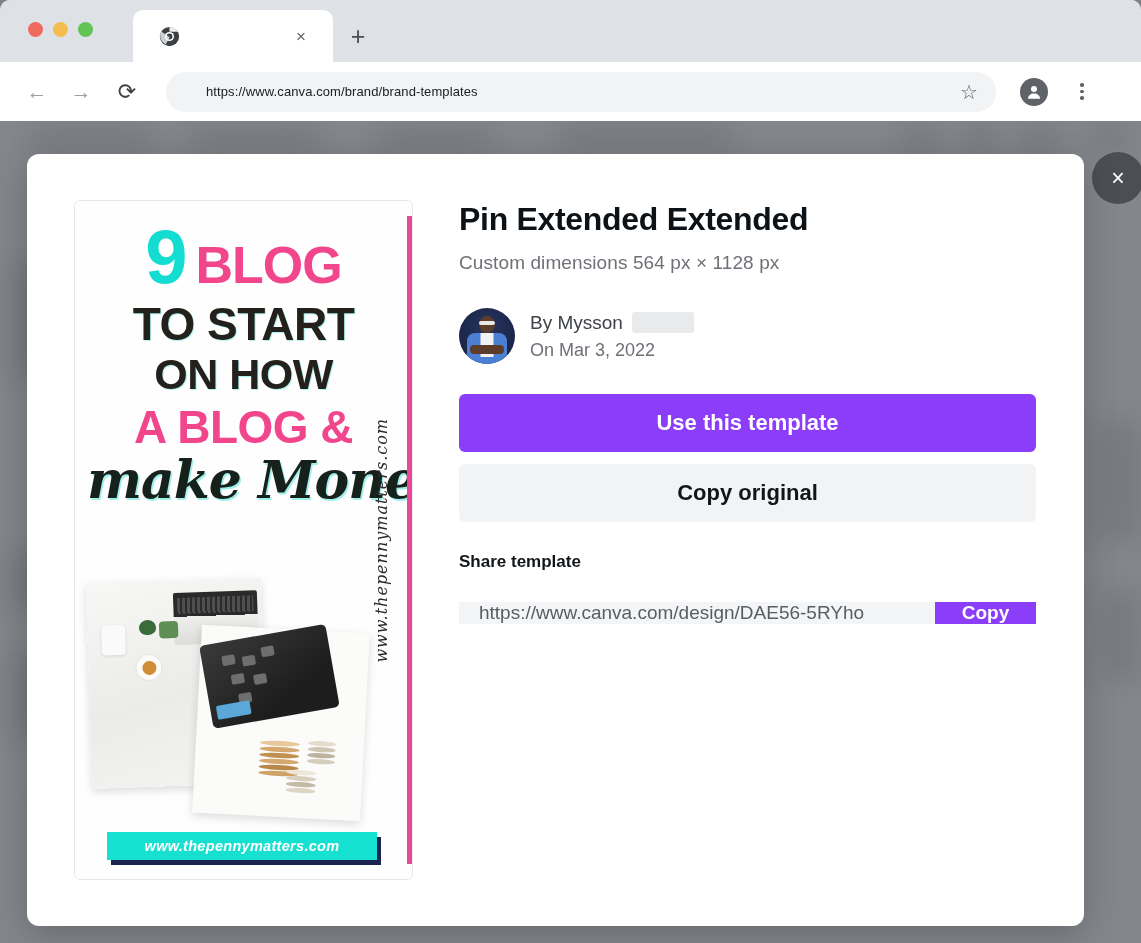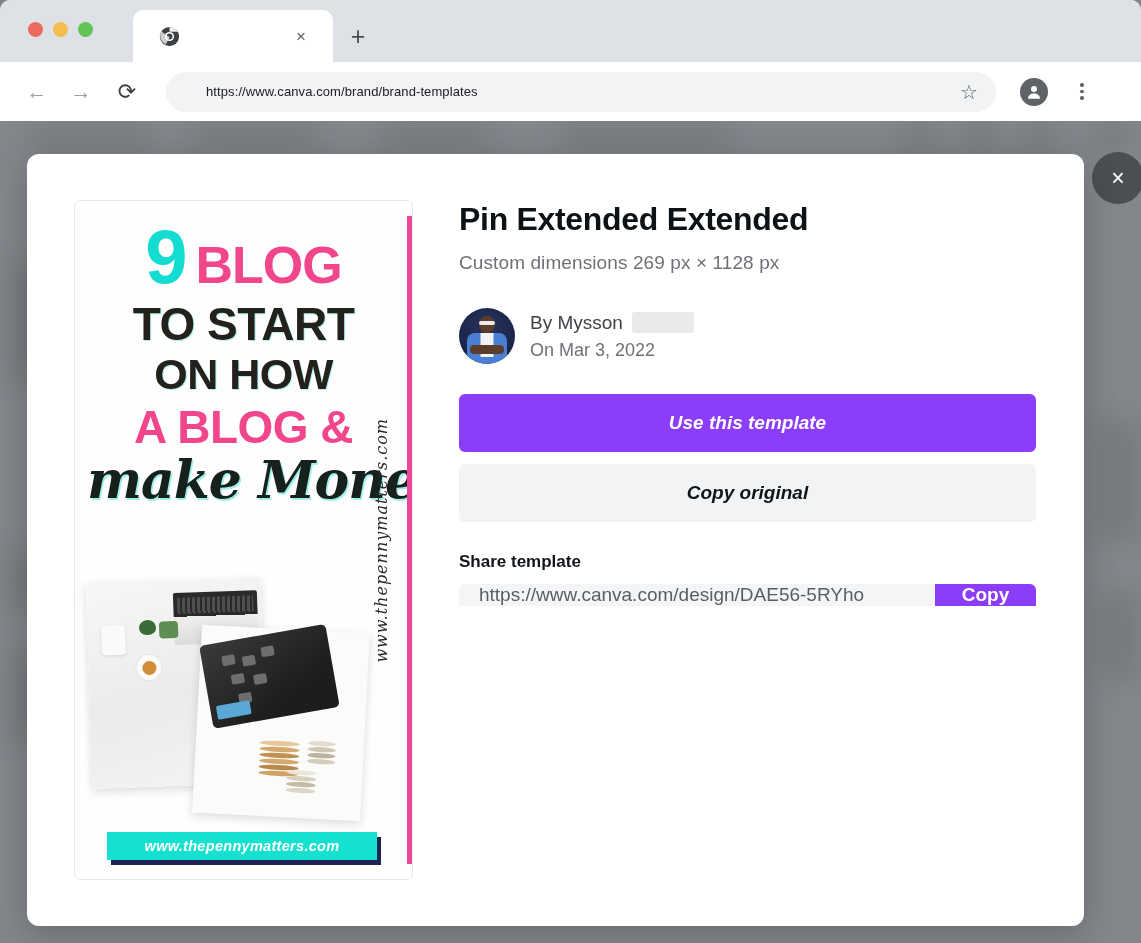--- a/index.html
+++ b/index.html
@@ -301,35 +301,34 @@
   .author-text { display: flex; flex-direction: column; gap: 6px; }
   .author-line1 { display: flex; align-items: center; gap: 9px; }
   .author-name { font-size: 19px; color: #3f4247; }
   .author-redact { width: 62px; height: 21px; background: #e9eaec; border-radius: 3px; }
   .author-date { font-size: 18px; color: #6e7177; }
 
   .btn {
     display: block; width: 577px; height: 58px;
     border: none; border-radius: 6px;
     font-family: "Liberation Sans", sans-serif;
-    font-size: 19px; font-weight: bold;
+    font-size: 22px; font-weight: bold;
     cursor: pointer;
-    font-style: italic;
   }
   .btn-primary { margin-top: 30px; background: #8b3dfa; color: #ffffff; }
   .btn-secondary { margin-top: 12px; background: #f2f3f5; color: #111418; }
 
   .share-label {
     margin-top: 30px;
     font-size: 17px; font-weight: bold; color: #12161a;
   }
   .share-row {
     margin-top: 12px;
     width: 577px; height: 57px;
-    display: flex; align-items: flex-start;
+    display: flex; align-items: center;
     border-radius: 6px; overflow: hidden;
   }
   .share-input {
     flex: 1; min-width: 0;
     background: #f4f5f6;
     border: none;
     padding: 0 20px;
     font-family: "Liberation Sans", sans-serif;
     font-size: 19px; color: #5a5e64;
     outline: none;
@@ -485,21 +484,21 @@
       <div class="side-url">
         <span>www.thepennymatters.com</span>
       </div>
       <div class="pink-bar"></div>
     </div>
   </div>
 
   <div class="details">
 
     <h1 class="tpl-title">Pin Extended Extended</h1>
-    <div class="tpl-dims">Custom dimensions 269 px × 1128 px</div>
+    <div class="tpl-dims">Custom dimensions 564 px × 1128 px</div>
 
     <div class="author-row">
       <div class="avatar">
         <div class="av-body"></div>
         <div class="av-shirt"></div>
         <div class="av-arms"></div>
         <div class="av-head"></div>
         <div class="av-glass"></div>
       </div>
       <div class="author-text">

